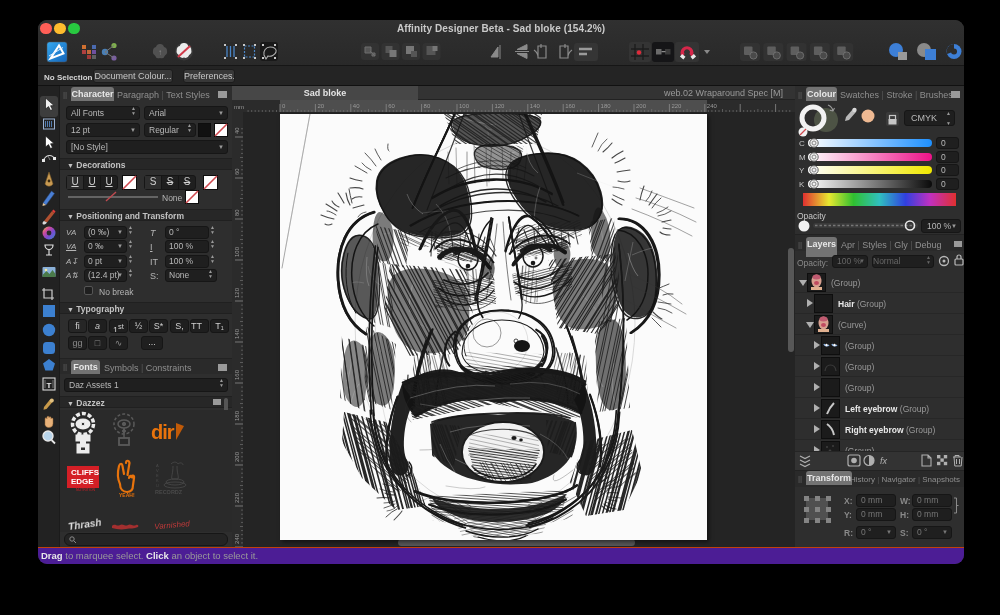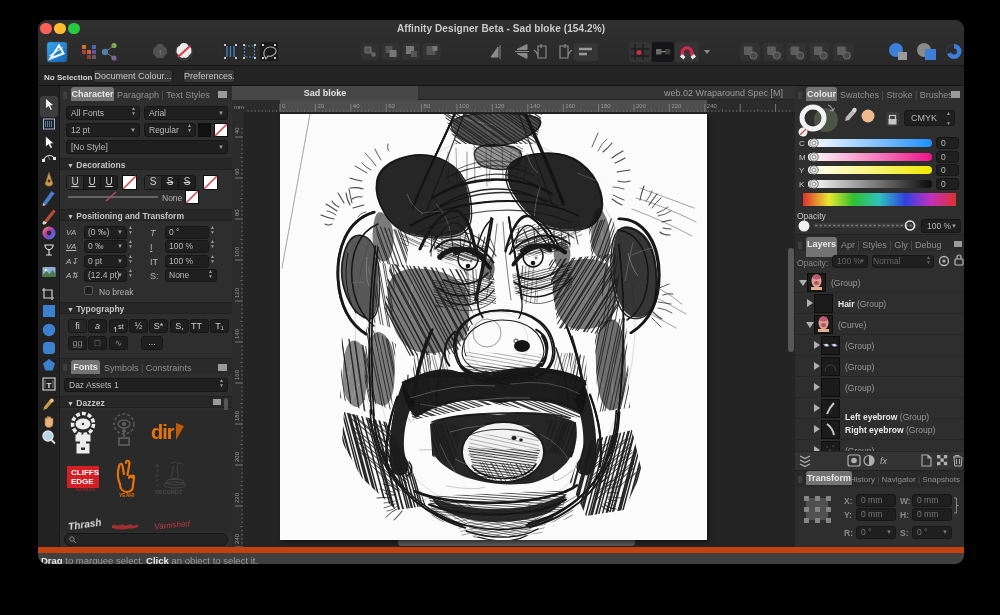--- a/index.html
+++ b/index.html
@@ -3,21 +3,21 @@
 *{margin:0;padding:0;box-sizing:border-box;font-family:"Liberation Sans",sans-serif;}
 html,body{width:1000px;height:615px;background:#000;overflow:hidden;}
 .w{position:absolute;left:38px;top:20px;width:926px;height:544px;background:#2d2d2d;border-radius:9px;overflow:hidden;}
 .ab{position:absolute;}
 .tb{position:absolute;left:0;top:0;width:926px;height:46px;background:linear-gradient(#303030,#292929);border-bottom:1px solid #161616;}
 .tl{position:absolute;top:2.5px;width:11.5px;height:11.5px;border-radius:50%;}
 .title{position:absolute;left:0;width:926px;text-align:center;font-size:10px;font-weight:bold;color:#c9c9c9;letter-spacing:.1px;top:1px;line-height:15px;}
 .ctx{position:absolute;left:0;top:46px;width:926px;height:20px;background:#242424;border-bottom:1px solid #111;}
 .cbtn{position:absolute;height:14px;background:#383838;border:1px solid #1c1c1c;border-radius:3px;color:#c6c6c6;font-size:9px;text-align:center;line-height:12px;white-space:nowrap;overflow:hidden;}
 .main{position:absolute;left:0;top:66px;width:926px;height:461px;background:#2e2e2e;}
-.statys{position:absolute;left:0;top:527px;width:926px;height:17px;background:#404040;border-top:6px solid #c2410c;font-size:9.5px;color:#9a9a9a;line-height:16px;}
+.statys{position:absolute;left:0;top:527px;width:926px;height:17px;background:#4c1d95;border-top:1px solid #c2410c;font-size:9.5px;color:#9a9a9a;line-height:16px;}
 .toolcol{position:absolute;left:0;top:66px;width:22px;height:461px;background:#222;border-right:1px solid #1b1b1b;}
 .lp{position:absolute;left:22px;top:66px;width:172px;height:461px;background:#2e2e2e;}
 .rp{position:absolute;left:757px;top:66px;width:169px;height:461px;background:#2e2e2e;}
 .cv{position:absolute;left:194px;top:66px;width:563px;height:461px;background:#242424;}
 .tabrow{position:absolute;font-size:9px;color:#8f8f8f;white-space:nowrap;}
 .tabsel{color:#e8e8e8;font-weight:bold;background:#737373;border-radius:3px 3px 0 0;}
 .inp{position:absolute;background:#1f1f1f;border:1px solid #161616;border-radius:3px;color:#b9b9b9;font-size:8.5px;line-height:12px;overflow:hidden;white-space:nowrap;}
 .hdr{position:absolute;left:0;width:172px;height:12px;background:#272727;border-top:1px solid #202020;border-bottom:1px solid #202020;color:#c2c2c2;font-size:8.5px;font-weight:bold;line-height:12px;}
 .seg{position:absolute;background:#1f1f1f;border:1px solid #161616;border-radius:3px;display:flex;}
 .seg>div{flex:1;color:#cfcfcf;font-size:10px;text-align:center;border-right:1px solid #161616;}
@@ -1277,21 +1277,21 @@
     <div class="ab" style="left:783px;top:358px;width:19px;height:19px;background:#1b1b1b;border:1px solid #0e0e0e;"></div>
     <div class="lbl" style="left:807px;top:363px;color:#9a9a9a;">(Group)</div>
     <div class="ab" style="left:757px;top:378px;width:169px;height:21px;border-bottom:1px solid #272727;"></div>
     <svg class="ab" style="left:775px;top:384px" width="8" height="9">
       <path d="M1 0 L7 4 L1 8 Z" fill="#b0b0b0"></path>
     </svg>
     <div class="ab" style="left:783px;top:379px;width:19px;height:19px;background:#1b1b1b;border:1px solid #0e0e0e;"></div>
     <svg class="ab" style="left:783px;top:379px" width="19" height="19">
       <path d="M6 15 C8 10 11 6 13 4" stroke="#c8c8c8" stroke-width="2" fill="none"></path>
     </svg>
-    <div class="lbl" style="left:807px;top:392px;color:#e8e8e8;font-weight:bold;">Left eyebrow <span style="font-weight:normal;color:#9a9a9a;">(Group)</span></div>
+    <div class="lbl" style="left:807px;top:384px;color:#e8e8e8;font-weight:bold;">Left eyebrow <span style="font-weight:normal;color:#9a9a9a;">(Group)</span></div>
     <div class="ab" style="left:757px;top:399px;width:169px;height:21px;border-bottom:1px solid #272727;"></div>
     <svg class="ab" style="left:775px;top:405px" width="8" height="9">
       <path d="M1 0 L7 4 L1 8 Z" fill="#b0b0b0"></path>
     </svg>
     <div class="ab" style="left:783px;top:400px;width:19px;height:19px;background:#1b1b1b;border:1px solid #0e0e0e;"></div>
     <svg class="ab" style="left:783px;top:400px" width="19" height="19">
       <path d="M6 4 C9 6 12 10 13 15" stroke="#c8c8c8" stroke-width="2" fill="none"></path>
     </svg>
     <div class="lbl" style="left:807px;top:405px;color:#e8e8e8;font-weight:bold;">Right eyebrow <span style="font-weight:normal;color:#9a9a9a;">(Group)</span></div>
     <div class="ab" style="left:757px;top:420px;width:169px;height:21px;border-bottom:1px solid #272727;"></div>

